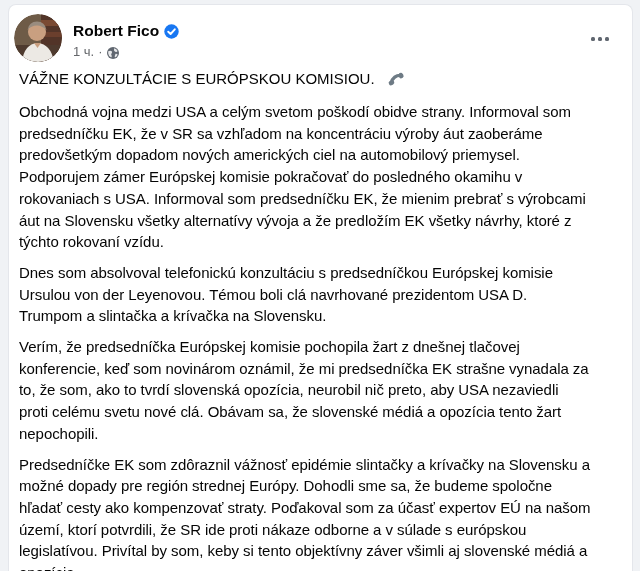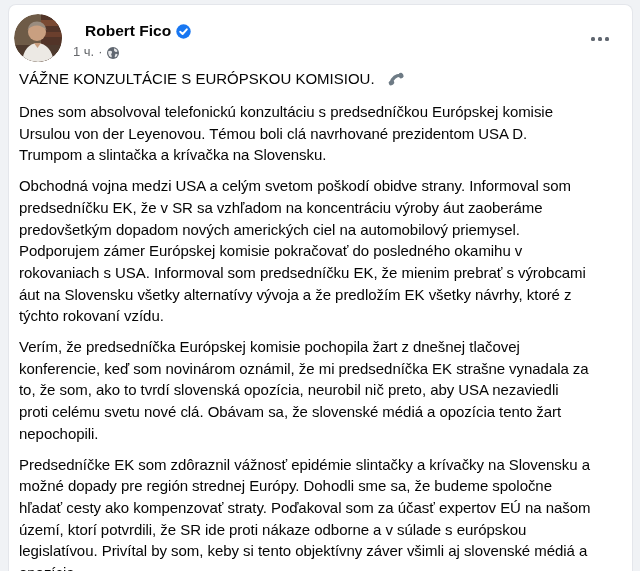--- a/index.html
+++ b/index.html
@@ -16,21 +16,21 @@
     border-radius:8px 8px 0 0;
     box-sizing:border-box;
   }
   
   .header{position:relative;height:58px;}
   .avatar{
     position:absolute;left:5px;top:9px;width:48px;height:48px;border-radius:50%;
     overflow:hidden;cursor:pointer;
   }
   .name-row{
-    position:absolute;left:64px;top:16px;display:flex;align-items:center;gap:5px;margin-left:12px;
+    position:absolute;left:64px;top:16px;display:flex;align-items:center;gap:5px;
   }
   .author{
     font-size:15.5px;font-weight:bold;color:#050505;line-height:20px;cursor:pointer;
   }
   .badge{width:15px;height:15px;display:inline-block;}
   .meta-row{
     position:absolute;left:64px;top:39px;display:flex;align-items:center;gap:4px;
     font-size:13px;color:#65676b;line-height:16px;
   }
   .meta-row .ts{cursor:pointer;}
@@ -117,30 +117,30 @@
 
     <div class="headline">
       <span>VÁŽNE KONZULTÁCIE S EURÓPSKOU KOMISIOU.</span>
       <svg class="phone-ic" viewBox="0 0 18 18">
         <path d="M4 13.5 A 9.5 9.5 0 0 1 13.5 4" fill="none" stroke="#6e7b85" stroke-width="3.4" stroke-linecap="round"></path>
         <rect x="1.2" y="10.6" width="6" height="5" rx="2.4" fill="#6e7b85" transform="rotate(-38 4.2 13.1)"></rect>
         <rect x="10.6" y="1.2" width="5" height="6" rx="2.4" fill="#6e7b85" transform="rotate(-38 13.1 4.2)"></rect>
       </svg>
     </div>
 
-    <p class="body-par">Dnes som absolvoval telefonickú konzultáciu s predsedníčkou Európskej komisie
-Ursulou von der Leyenovou. Témou boli clá navrhované prezidentom USA D.
-Trumpom a slintačka a krívačka na Slovensku.</p>
     <p class="body-par">Obchodná vojna medzi USA a celým svetom poškodí obidve strany. Informoval som
 predsedníčku EK, že v SR sa vzhľadom na koncentráciu výroby áut zaoberáme
 predovšetkým dopadom nových amerických ciel na automobilový priemysel.
 Podporujem zámer Európskej komisie pokračovať do posledného okamihu v
 rokovaniach s USA. Informoval som predsedníčku EK, že mienim prebrať s výrobcami
 áut na Slovensku všetky alternatívy vývoja a že predložím EK všetky návrhy, ktoré z
 týchto rokovaní vzídu.</p>
+    <p class="body-par">Dnes som absolvoval telefonickú konzultáciu s predsedníčkou Európskej komisie
+Ursulou von der Leyenovou. Témou boli clá navrhované prezidentom USA D.
+Trumpom a slintačka a krívačka na Slovensku.</p>
     <p class="body-par">Verím, že predsedníčka Európskej komisie pochopila žart z dnešnej tlačovej
 konferencie, keď som novinárom oznámil, že mi predsedníčka EK strašne vynadala za
 to, že som, ako to tvrdí slovenská opozícia, neurobil nič preto, aby USA nezaviedli
 proti celému svetu nové clá. Obávam sa, že slovenské médiá a opozícia tento žart
 nepochopili.</p>
     <p class="body-par">Predsedníčke EK som zdôraznil vážnosť epidémie slintačky a krívačky na Slovensku a
 možné dopady pre región strednej Európy. Dohodli sme sa, že budeme spoločne
 hľadať cesty ako kompenzovať straty. Poďakoval som za účasť expertov EÚ na našom
 území, ktorí potvrdili, že SR ide proti nákaze odborne a v súlade s európskou
 legislatívou. Privítal by som, keby si tento objektívny záver všimli aj slovenské médiá a

